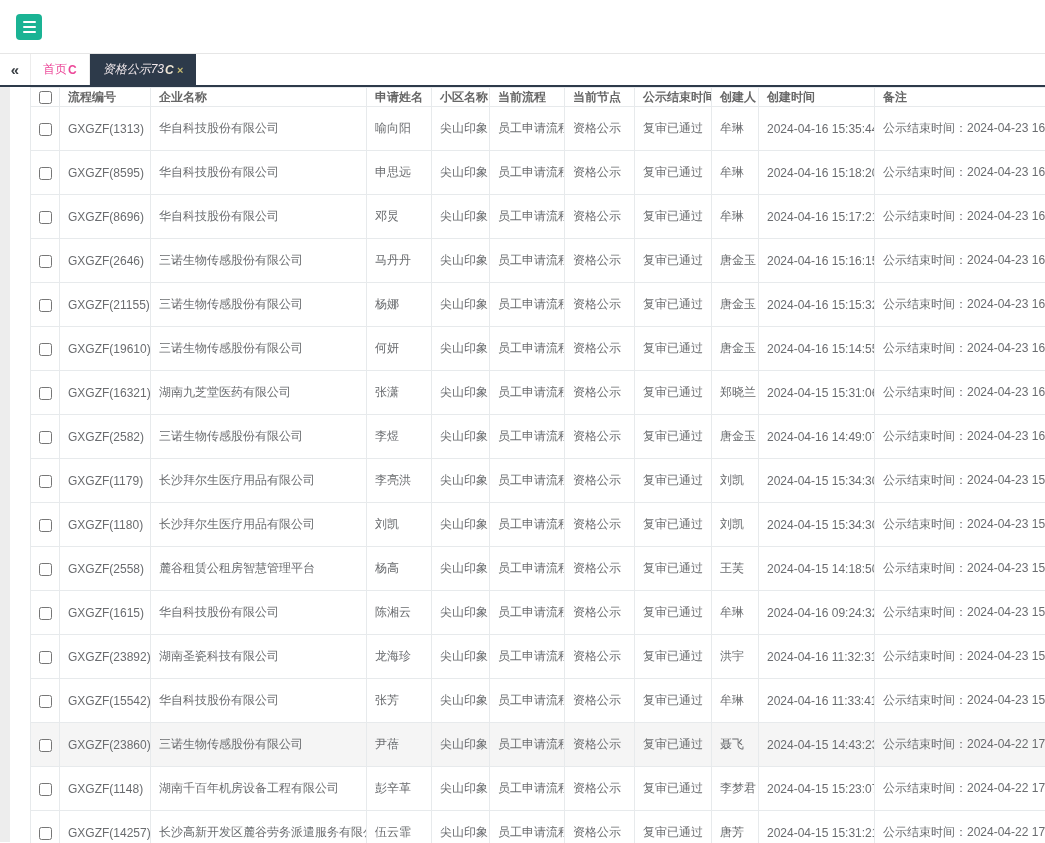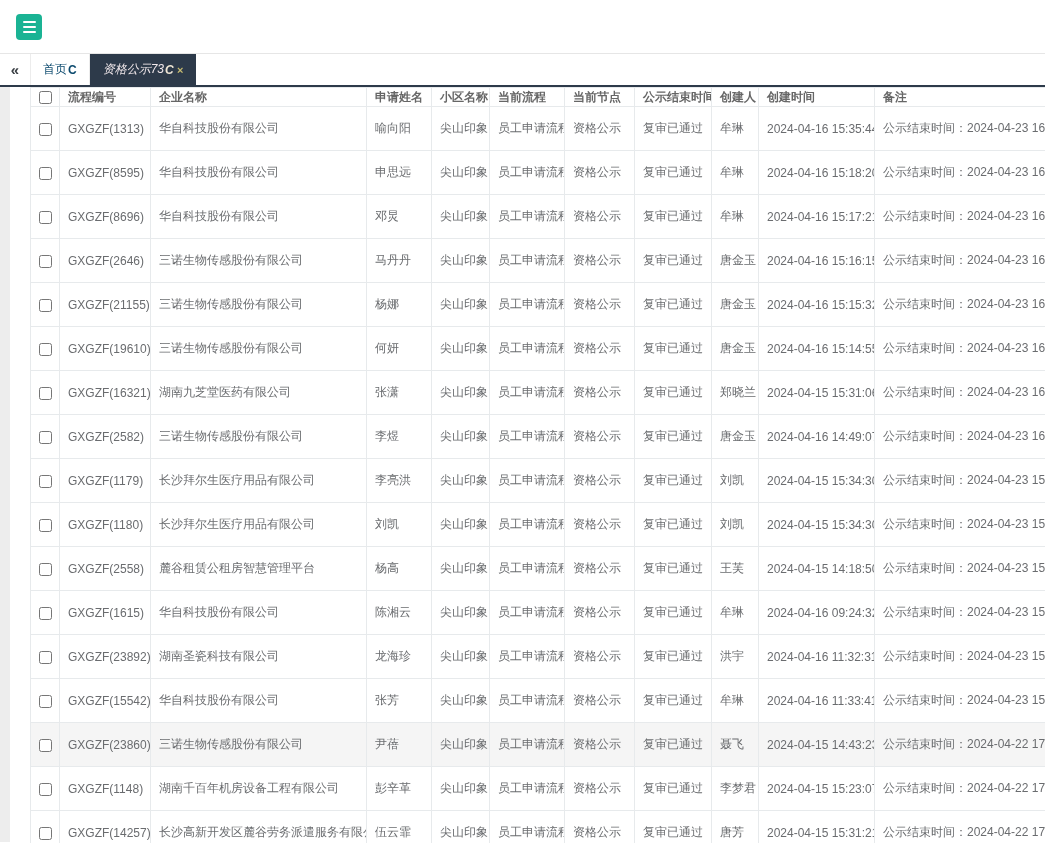--- a/index.html
+++ b/index.html
@@ -27,21 +27,21 @@
   .tabbar{
     height:31px;border-bottom:2px solid #2d3a4a;background:#fff;
     display:flex;align-items:stretch;
   }
   .collapse-btn{
     width:30px;display:flex;align-items:center;justify-content:center;
     color:#3a3f44;font-size:15px;font-weight:900;cursor:pointer;
   }
   .tab{
     display:flex;align-items:center;padding:0 12px;font-size:12px;
-    color:#0c4a6e;background:#fff;border-left:1px solid #ececec;border-right:1px solid #ececec;
+    color:#ec4899;background:#fff;border-left:1px solid #ececec;border-right:1px solid #ececec;
     cursor:pointer;white-space:nowrap;
   }
   .tab .refresh{font-weight:700;margin-left:1px;}
   .tab.active{background:#2d3a4a;color:#f2e9ec;border-color:#2d3a4a;font-style:italic;}
   .tab.active .refresh{color:#efe6d5;}
   .tab.active .close{color:#c9bd72;font-size:11px;font-weight:700;margin-left:3px;}
   
   .content{position:relative;height:755px;background:#fff;}
   .gutter{position:absolute;left:0;top:0;width:10px;height:755px;background:#ededed;}
   .tablewrap{margin-left:30px;width:1015px;overflow:hidden;}

